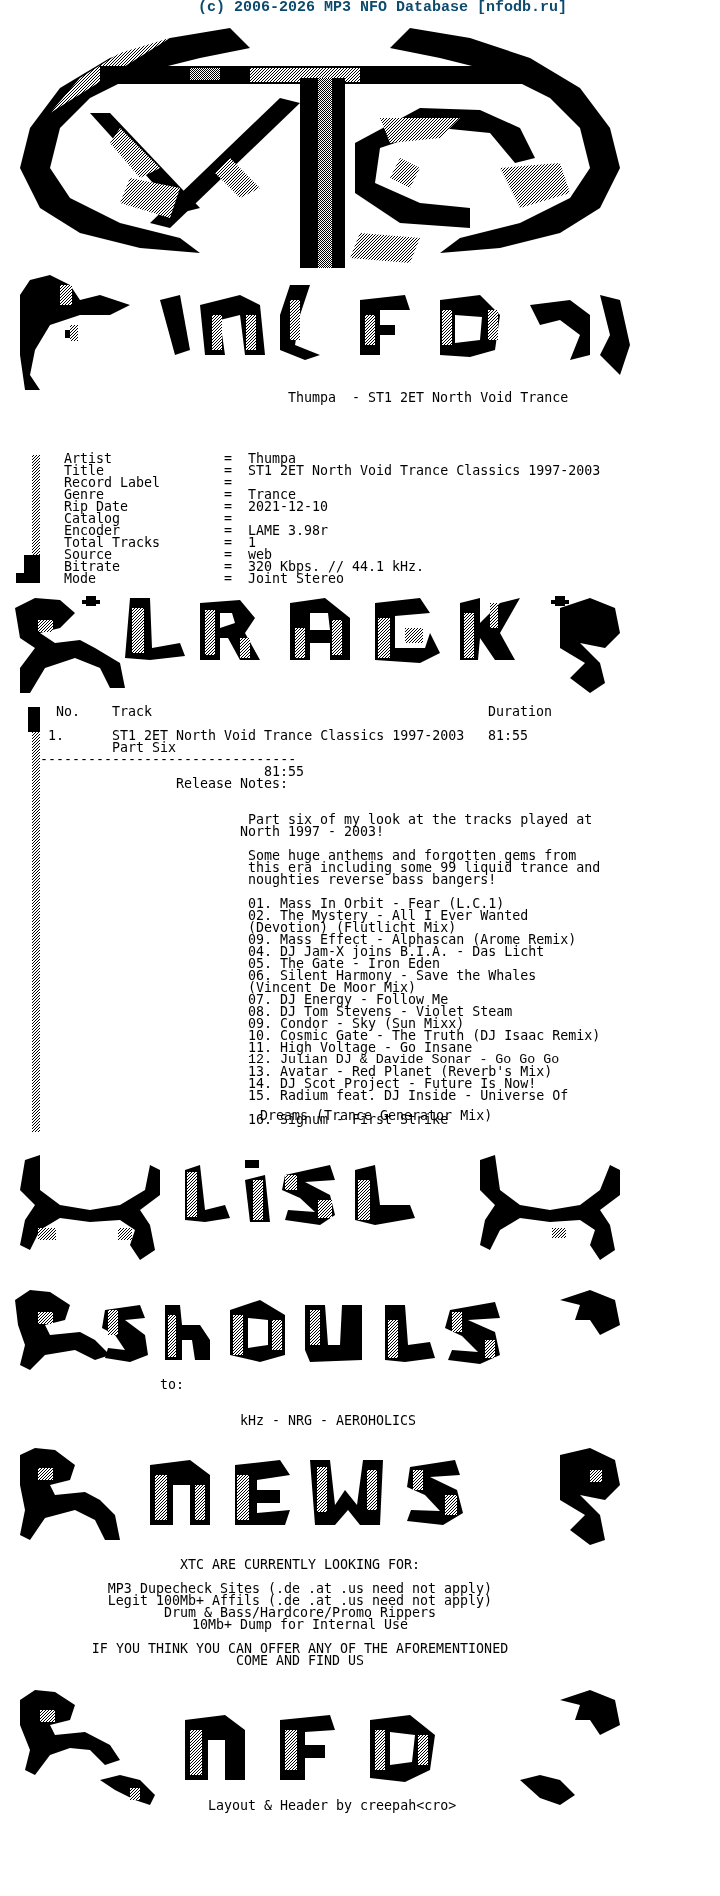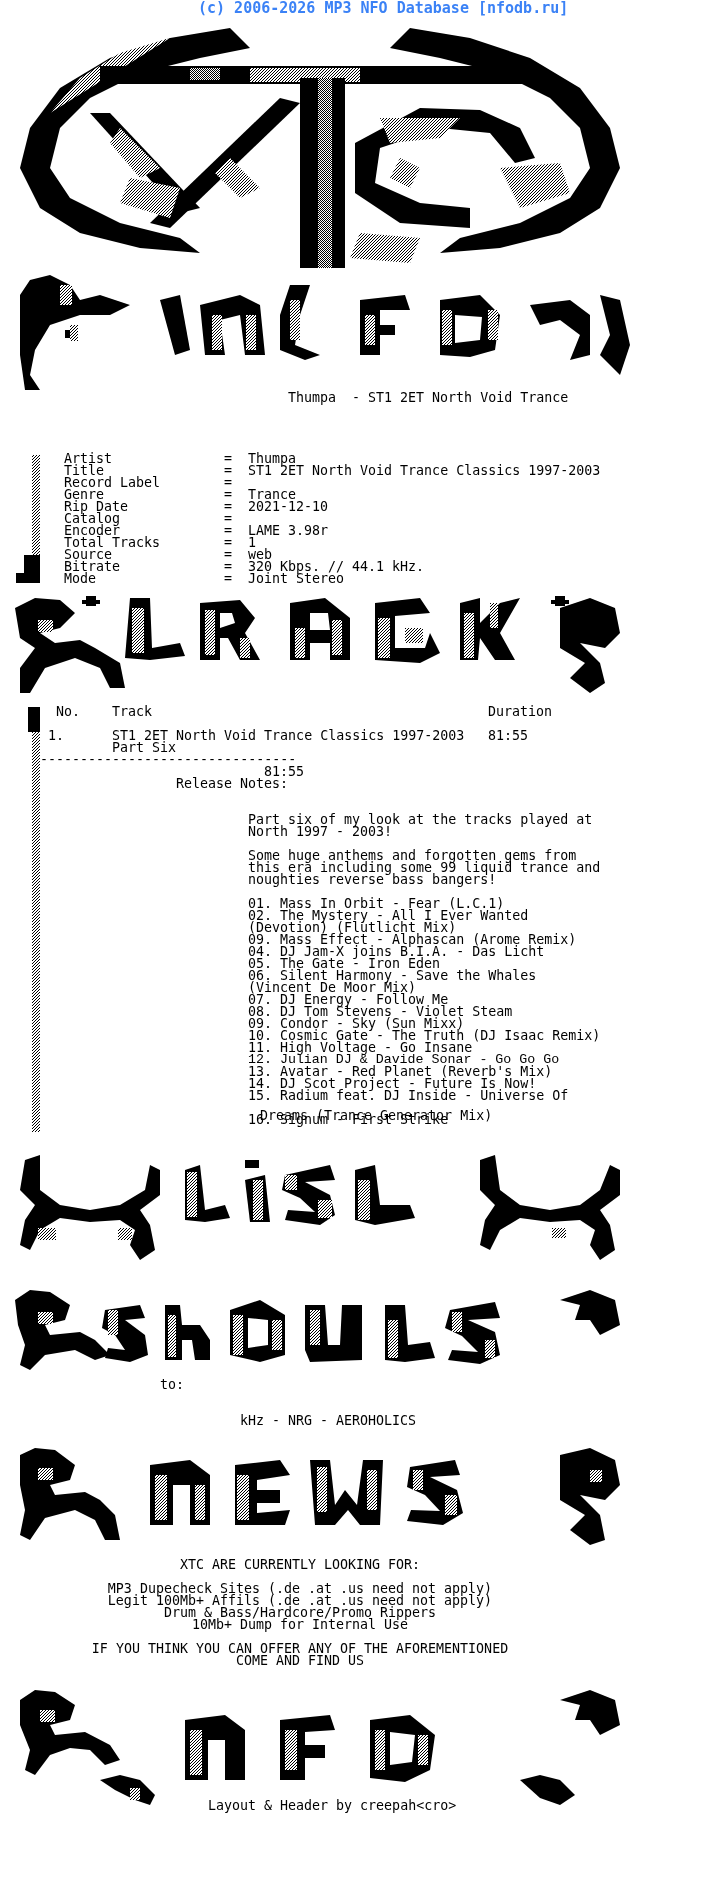--- a/index.html
+++ b/index.html
@@ -1,19 +1,19 @@
 <!DOCTYPE html>
 <html><head>
 <meta charset="utf-8">
 <style>
   html, body { margin: 0; padding: 0; background: #ffffff; }
   body { width: 720px; height: 1896px; position: relative; overflow: hidden;
          font-family: "DejaVu Sans Mono", "Liberation Mono", monospace; color: #000; }
   .line { position: absolute; white-space: pre; font-size: 13.3px; line-height: 12px; height: 12px; letter-spacing: 0px; }
-  .copy { color: #3b82f6; font-size: 15px; line-height: 16px; height: 16px; font-weight: bold; }
+  .copy { color: #0c4a6e; font-size: 15px; line-height: 16px; height: 16px; font-weight: bold; font-family: Liberation Mono, monospace; }
   .art { position: absolute; left: 0; }
   .dith { fill: url(#dither); }
   .dith2 { fill: url(#dither2); }
   .center { position: absolute; left: 0; width: 600px; text-align: center; white-space: pre; font-size: 13.3px; line-height: 12px; }
 </style>
 </head>
 <body>
 
 <svg width="0" height="0" style="position:absolute">
   <defs>
@@ -176,21 +176,21 @@
     <div class="line" style="left:112px; top:742px;">Part Six</div>
   </div>
 
   <div class="line" style="left:40px; top:754px;">--------------------------------</div>
   <div class="line" style="left:264px; top:766px;">81:55</div>
   <div class="line" style="left:176px; top:778px;">Release Notes:</div>
 </div>
 
 <div>
   <div class="line" style="left:248px; top:814px;">Part six of my look at the tracks played at</div>
-  <div class="line" style="left:248px; top:826px;">North 1997 - 2003!</div>
+  <div class="line" style="left:240px; top:826px;">North 1997 - 2003!</div>
   <div class="line" style="left:248px; top:838px;"></div>
   <div class="line" style="left:248px; top:850px;">Some huge anthems and forgotten gems from</div>
   <div class="line" style="left:248px; top:862px;">this era including some 99 liquid trance and</div>
   <div class="line" style="left:248px; top:874px;">noughties reverse bass bangers!</div>
   <div class="line" style="left:248px; top:886px;"></div>
   <div class="line" style="left:248px; top:898px;">01. Mass In Orbit - Fear (L.C.1)</div>
   <div class="line" style="left:248px; top:910px;">02. The Mystery - All I Ever Wanted</div>
   <div class="line" style="left:248px; top:922px;">(Devotion) (Flutlicht Mix)</div>
   <div class="line" style="left:248px; top:934px;">09. Mass Effect - Alphascan (Arome Remix)</div>
   <div class="line" style="left:248px; top:946px;">04. DJ Jam-X joins B.I.A. - Das Licht</div>

